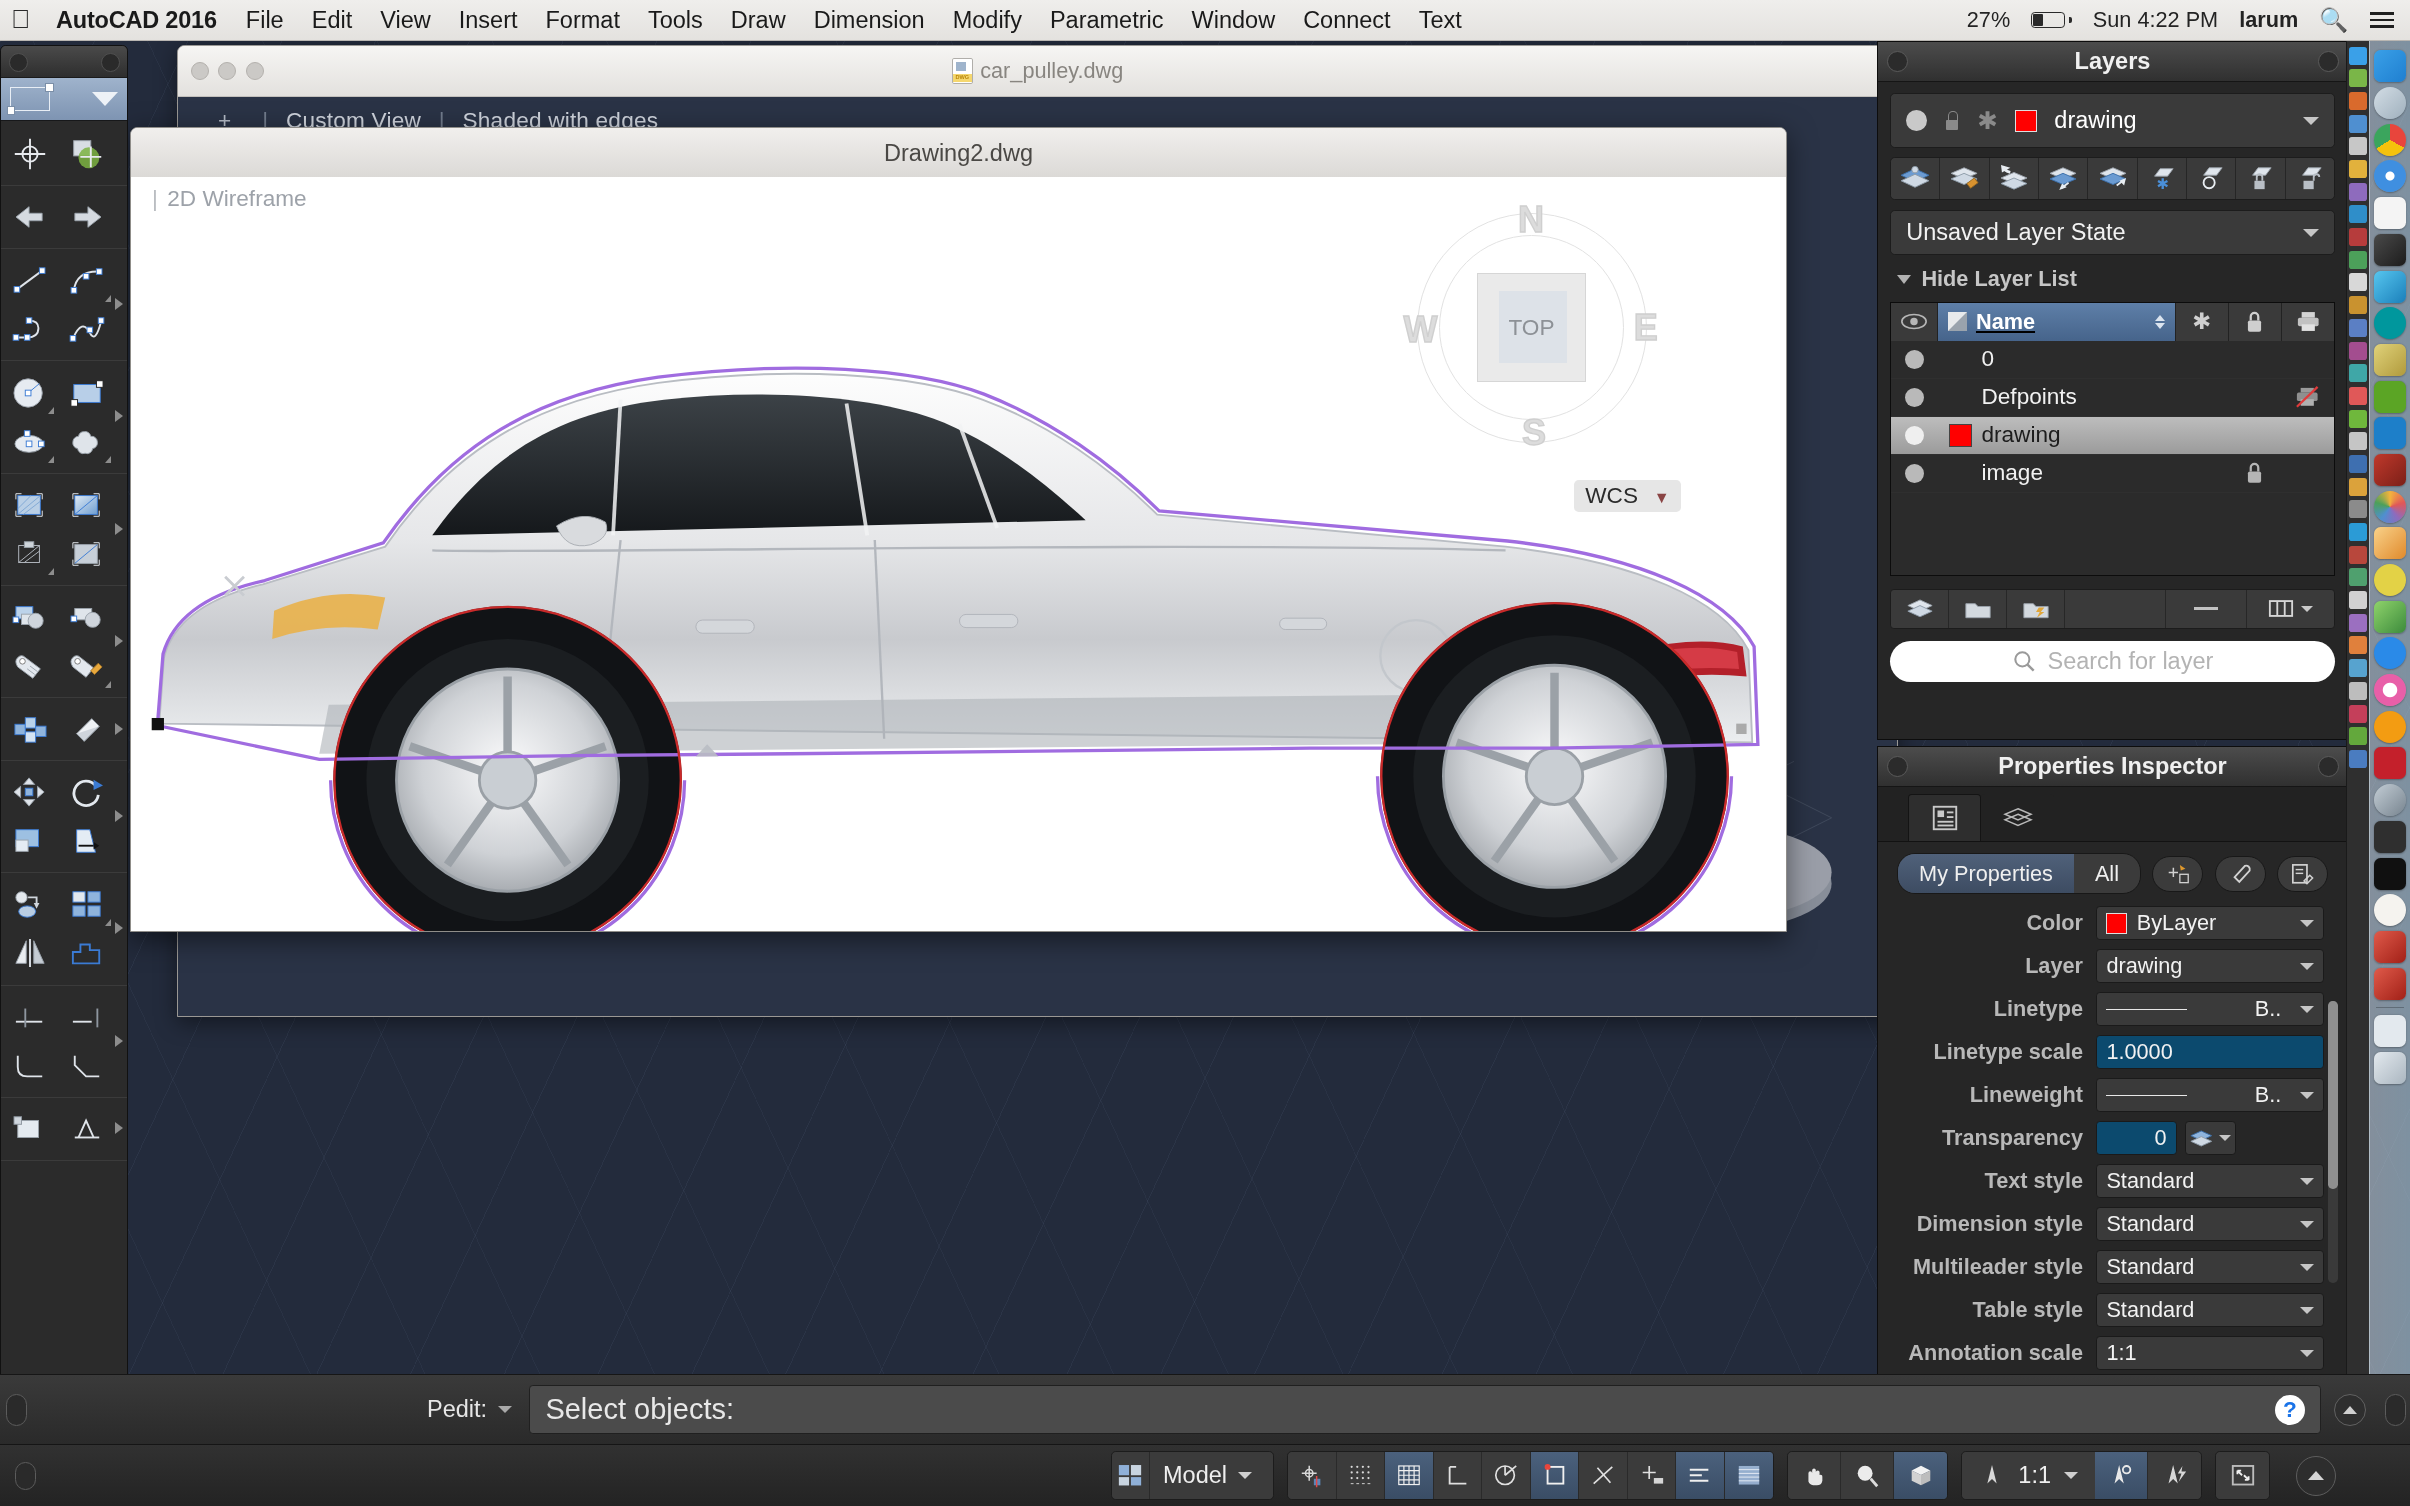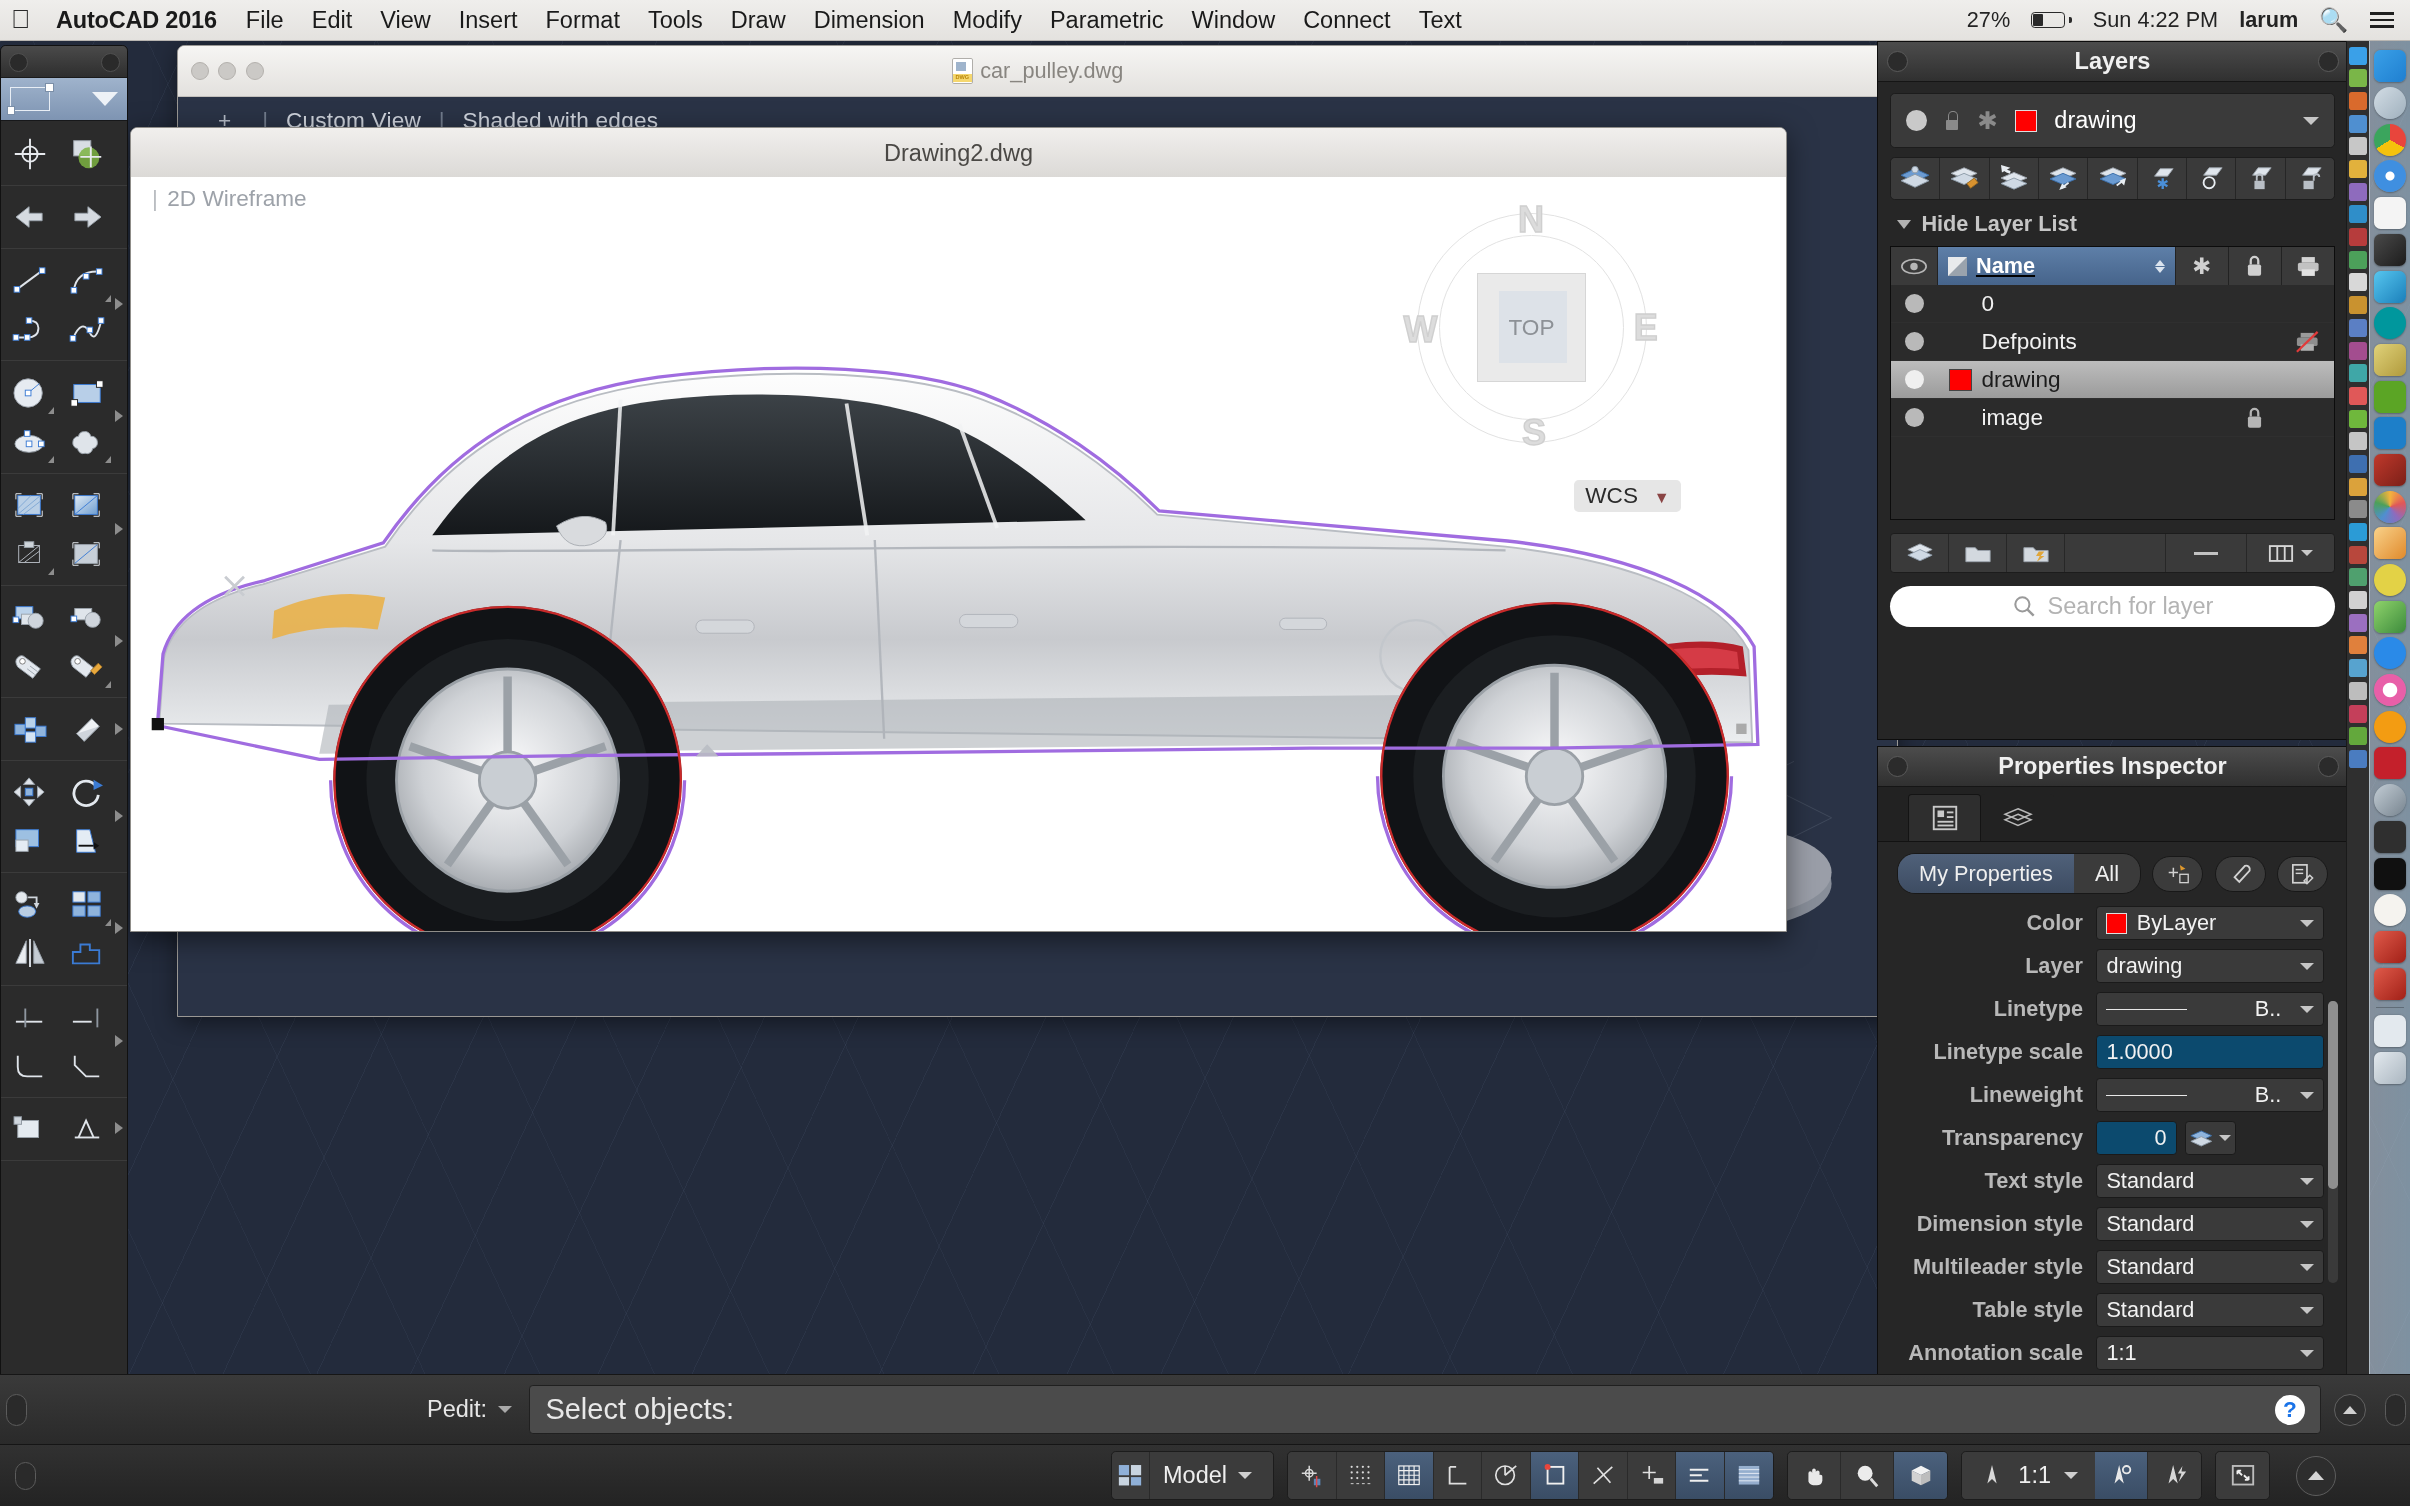--- a/index.html
+++ b/index.html
@@ -967,20 +967,24 @@
       </div>
     <div class="lt">
       <svg width="34" height="26" viewBox="0 0 36 28">
           <polygon points="16,3 30,3 24,11 10,11" fill="#dfe5ec" stroke="#9aa2ab"></polygon>
           <rect x="11" y="17" width="11" height="9" fill="#b9bfc6"></rect>
           <path d="M22 17 v-4 a3 3 0 0 1 6 0" fill="none" stroke="#b9bfc6" stroke-width="2"></path>
         </svg>
       </div>
   </div>
 
+  <div class="lay-state">
+    <span class="t">Unsaved Layer State</span>
+    <span class="caret"></span>
+  </div>
 
   <div class="hide-list">
     <span class="tri"></span>
     <span class="t">Hide Layer List</span>
   </div>
 
   <div class="laytbl">
     <div class="laytbl-head">
       <div class="lh-eye">
         <svg width="28" height="17" viewBox="0 0 30 18">

